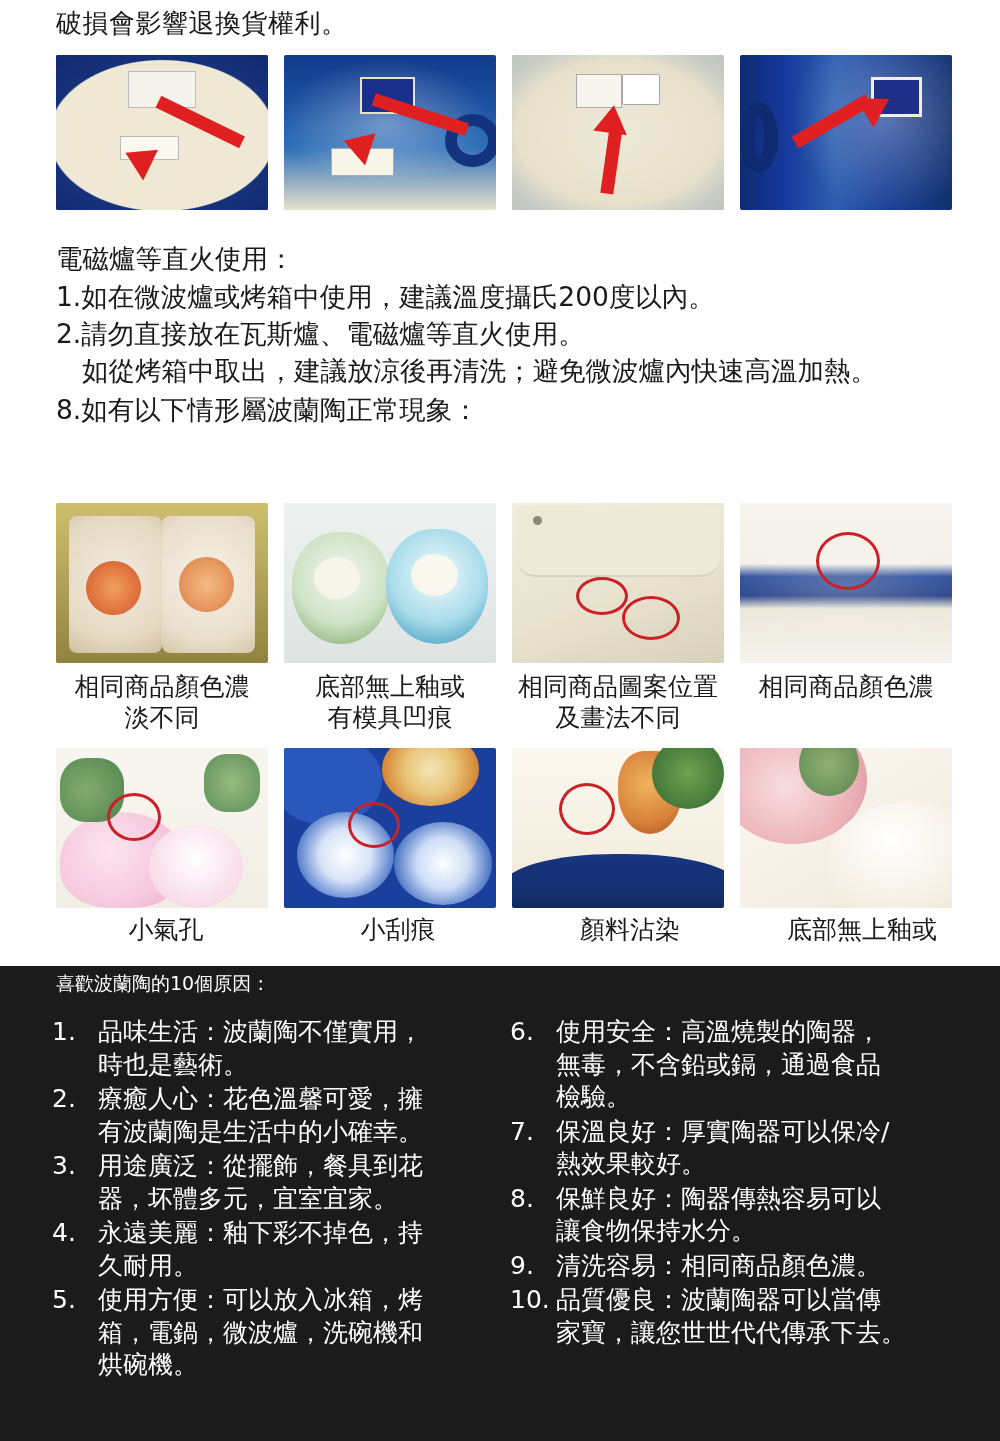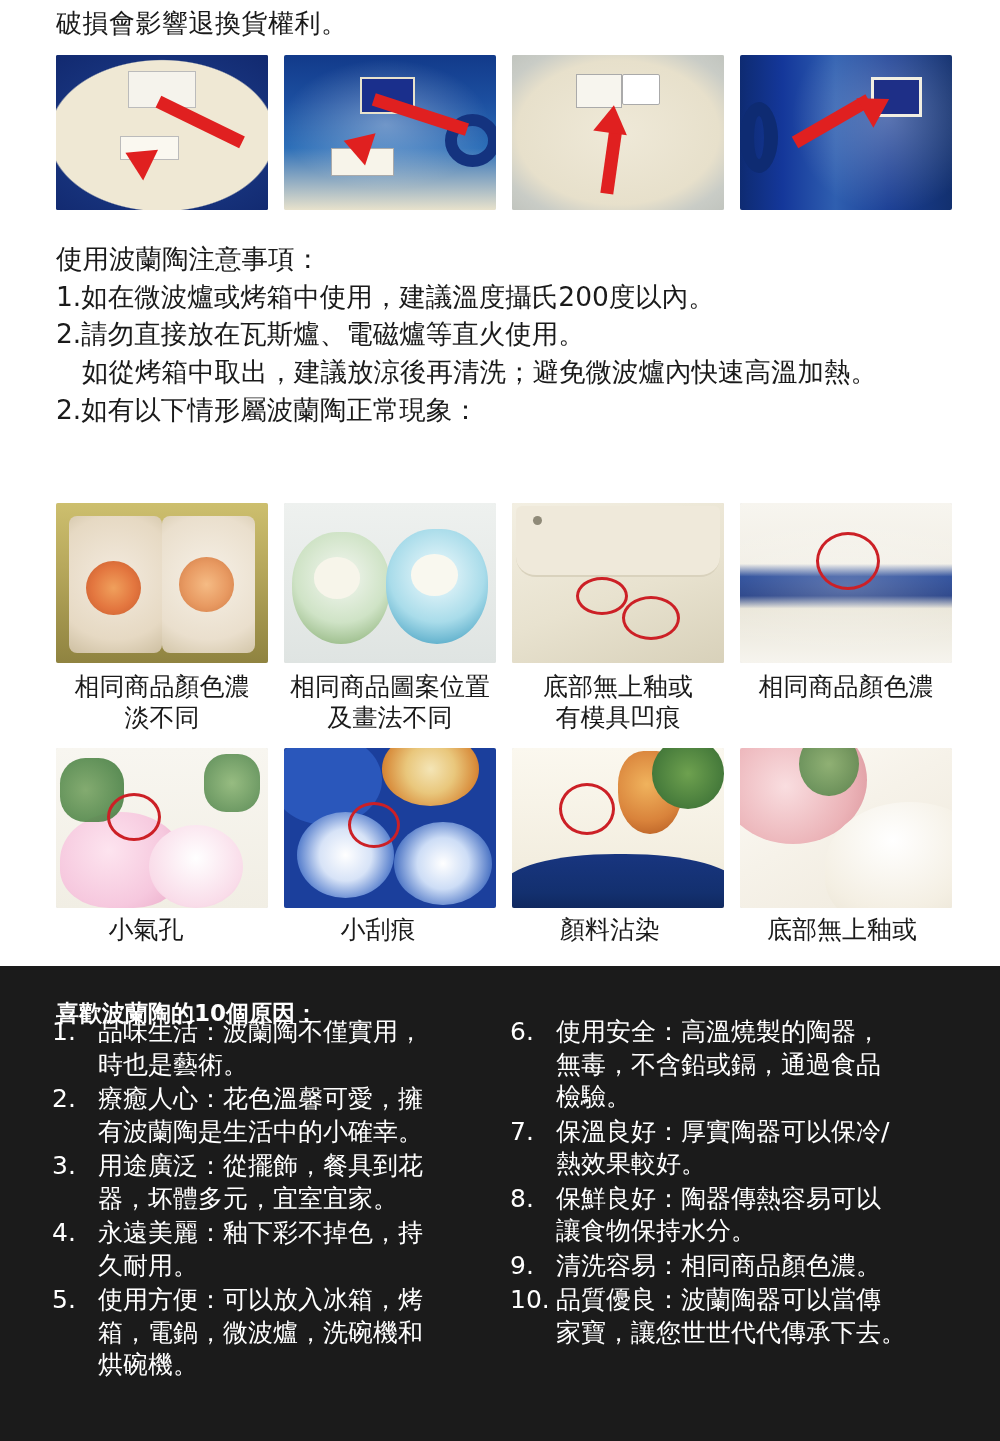--- a/index.html
+++ b/index.html
@@ -65,35 +65,34 @@
   
   .notes {
     position: absolute;
     left: 56px;
     top: 240px;
     width: 900px;
     font-size: 26.5px;
     line-height: 1.42;
   }
   .notes .ln { white-space: nowrap; }
-  .notes .ln.indent { padding-left: 26px; }
+  .notes .ln.indent { padding-left: 26px; font-family: Liberation Serif, serif; }
 
   
   .panel {
     position: absolute;
     left: 0; top: 966px;
     width: 1000px; height: 475px;
     background: #1b1b1b;
     color: #ffffff;
   }
   .panel-title {
     position: absolute;
-    left: 56px; top: 32px;
-    font-size: 23px;
-    font-weight: bold;
+    left: 56px; top: 5px;
+    font-size: 19px;
   }
   .cols {
     position: absolute;
     left: 52px; top: 50px;
     width: 900px;
     display: flex;
     gap: 18px;
   }
   .col { width: 440px; }
   .item {
@@ -154,25 +153,25 @@
       <div class="inner" style="background:linear-gradient(90deg,#0e2b72 0%,#14379a 20%,#2f5fb0 45%,#1b3f95 70%,#12306f 100%);"></div>
       <div class="inner" style="background:radial-gradient(circle at 70% 40%, rgba(255,255,255,.28) 0%, rgba(255,255,255,0) 55%);"></div>
       <div style="position:absolute;left:62%;top:14%;width:24%;height:26%;background:#1e2f87;border:3px solid #f2efe2;"></div>
       <div style="position:absolute;left:0;top:30%;width:18%;height:46%;border:14px solid #0e2b72;border-radius:50%;"></div>
       <div style="position:absolute;left:26%;top:52%;width:40%;height:13px;background:#e02020;transform:rotate(-30deg);transform-origin:left center;"></div>
       <div class="arrow" style="left:58%;top:22%;border-top:17px solid transparent;border-bottom:17px solid transparent;border-left:28px solid #e02020;transform:rotate(-30deg);"></div>
     </div>
   </div>
 
   <div class="notes">
-    <div class="ln">使用波蘭陶注意事項：</div>
+    <div class="ln">電磁爐等直火使用：</div>
     <div class="ln">1.如在微波爐或烤箱中使用，建議溫度攝氏200度以內。</div>
     <div class="ln">2.請勿直接放在瓦斯爐、電磁爐等直火使用。</div>
     <div class="ln indent">如從烤箱中取出，建議放涼後再清洗；避免微波爐內快速高溫加熱。</div>
-    <div class="ln">2.如有以下情形屬波蘭陶正常現象：</div>
+    <div class="ln">8.如有以下情形屬波蘭陶正常現象：</div>
   </div>
 
   <div class="strip" style="left:56px; top:503px;">
 
     <div class="photo" style="width:212px;height:160px;">
       <div class="inner" style="background:linear-gradient(180deg,#cdbf6e 0%,#b7a85c 40%,#8f8340 100%);"></div>
       <div style="position:absolute;left:6%;top:8%;width:44%;height:86%;background:radial-gradient(circle at 50% 45%, #f3eade 0%, #e6d9c3 70%, #cdbfa1 100%);border-radius:8px;"></div>
       <div style="position:absolute;left:50%;top:8%;width:44%;height:86%;background:radial-gradient(circle at 50% 45%, #f6f0e6 0%, #eadfcd 70%, #d3c6a9 100%);border-radius:8px;"></div>
       <div style="position:absolute;left:14%;top:36%;width:26%;height:34%;border-radius:50%;background:radial-gradient(circle,#f0a05c 0%,#e3763f 55%,#c55a2d 100%);"></div>
       <div style="position:absolute;left:58%;top:34%;width:26%;height:34%;border-radius:50%;background:radial-gradient(circle,#f5bb84 0%,#e89a62 55%,#cf7a45 100%);"></div>
@@ -201,26 +200,26 @@
       <div class="circ" style="left:36%;top:18%;width:64px;height:58px;"></div>
     </div>
   </div>
 
   <div class="caption-row" style="left:56px; top:672px;">
     <div class="caption">
       <div>相同商品顏色濃</div>
       <div>淡不同</div>
     </div>
     <div class="caption">
+      <div>底部無上釉或</div>
+      <div>有模具凹痕</div>
+    </div>
+    <div class="caption">
       <div>相同商品圖案位置</div>
       <div>及畫法不同</div>
-    </div>
-    <div class="caption">
-      <div>底部無上釉或</div>
-      <div>有模具凹痕</div>
     </div>
     <div class="caption">
       <div>相同商品顏色濃</div>
       <div></div>
     </div>
   </div>
 
   <div class="strip" style="left:56px; top:748px;">
 
     <div class="photo" style="width:212px;height:160px;">
@@ -250,21 +249,21 @@
     </div>
 
     <div class="photo" style="width:212px;height:160px;">
       <div class="inner" style="background:linear-gradient(150deg,#fdfbf6 0%,#f6f2e9 45%,#efe9dc 100%);"></div>
       <div style="position:absolute;left:-10%;top:-20%;width:70%;height:80%;border-radius:50%;background:radial-gradient(circle at 45% 55%, #f9d9dd 0%, #e9a7ae 60%, #cf7a84 100%);opacity:.85;"></div>
       <div style="position:absolute;left:28%;top:-10%;width:28%;height:40%;border-radius:50%;background:radial-gradient(circle,#7fae66 0%,#4d8243 85%);opacity:.85;"></div>
       <div style="position:absolute;left:40%;top:34%;width:80%;height:80%;border-radius:50% 50% 40% 40%;background:radial-gradient(ellipse at 40% 30%, #ffffff 0%, #f4efe3 55%, #e3dbc9 100%);"></div>
     </div>
   </div>
 
-  <div class="caption-row" style="left:40px; top:915px;gap:20px;">
+  <div class="caption-row" style="left:60px; top:915px;gap:20px;">
     <div class="caption">小氣孔</div>
     <div class="caption">小刮痕</div>
     <div class="caption">顏料沾染</div>
     <div class="caption">底部無上釉或</div>
   </div>
 
   <div class="panel">
     <div class="panel-title">喜歡波蘭陶的10個原因：</div>
 
     <div class="cols">

